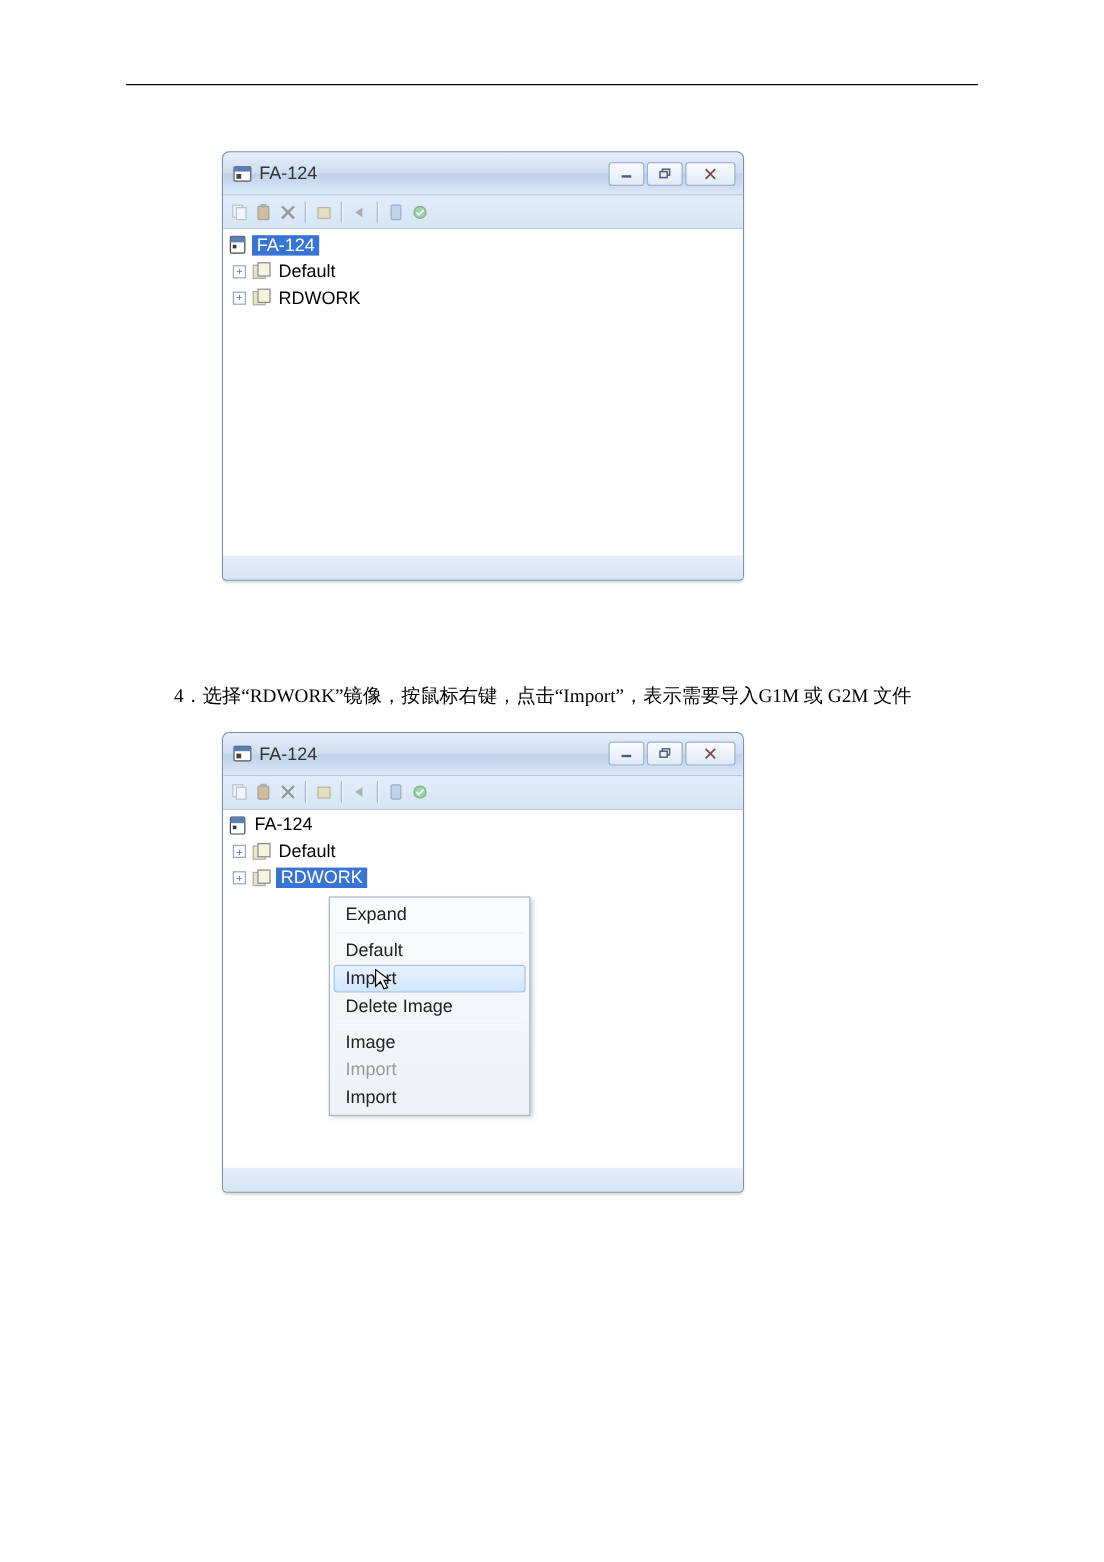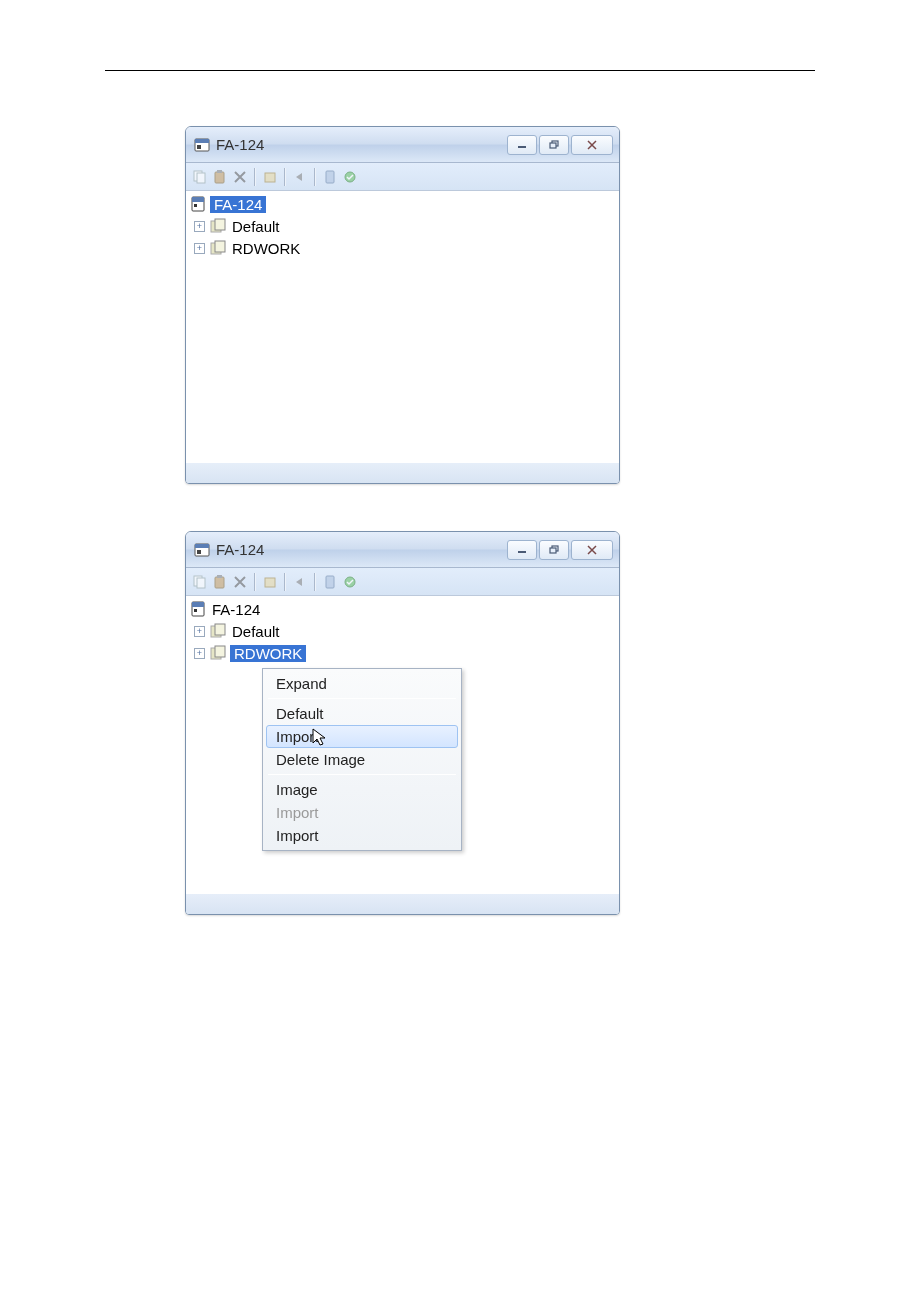--- a/index.html
+++ b/index.html
@@ -13,21 +13,21 @@
   .page {
     padding: 70px 105px 40px 105px;
   }
   .top-line {
     height: 1px;
     background: #000;
     margin-bottom: 55px;
   }
   .win-wrap {
     margin-left: 80px;
-    margin-bottom: 47px;
+    margin-bottom: 83px;
   }
   .window {
     width: 435px;
     border: 1px solid #7a91ad;
     border-radius: 6px 6px 4px 4px;
     overflow: hidden;
     box-shadow: 0 1px 2px rgba(0,0,0,0.15);
   }
   .titlebar {
     height: 36px;
@@ -142,22 +142,22 @@
 
   
   .tree-area2 {
     height: 298px;
     position: relative;
   }
 
   .context-menu {
     position: absolute;
     top: 72px;
-    left: 76px;
-    width: 200px;
+    left: 88px;
+    width: 168px;
     background: linear-gradient(#fafbfc, #eef2f6);
     border: 1px solid #a7b3c4;
     padding: 3px;
     box-shadow: 2px 2px 4px rgba(0,0,0,0.2);
   }
   .cm-item {
     padding: 3px 10px;
     font-size: 15px;
     color: #222;
   }
@@ -285,20 +285,23 @@
               <rect x="1" y="3" width="10" height="11" fill="#e6e6c6" stroke="#aaa"></rect>
               <rect x="5" y="1" width="10" height="11" fill="#f4f4e0" stroke="#888"></rect>
             </svg>
           <span class="node-label">RDWORK</span>
         </div>
       </div>
       <div class="bottom-bar"></div>
     </div>
   </div>
 
+  <p class="step-text">
+    <span class="num">4．选择“RDWORK”镜像，按鼠标右键，点击“Import”，表示需要导入G1M 或 G2M 文件</span>
+  </p>
 
   <div class="win-wrap">
     <div class="window">
       <div class="titlebar">
         <svg class="app-icon" viewBox="0 0 16 16">
           <rect x="1" y="2" width="14" height="12" rx="1" fill="#fff" stroke="#555"></rect>
           <rect x="1" y="2" width="14" height="4" fill="#5b7eb5"></rect>
           <rect x="3" y="8" width="4" height="4" fill="#444"></rect>
         </svg>
         <span class="title-text">FA-124</span>

